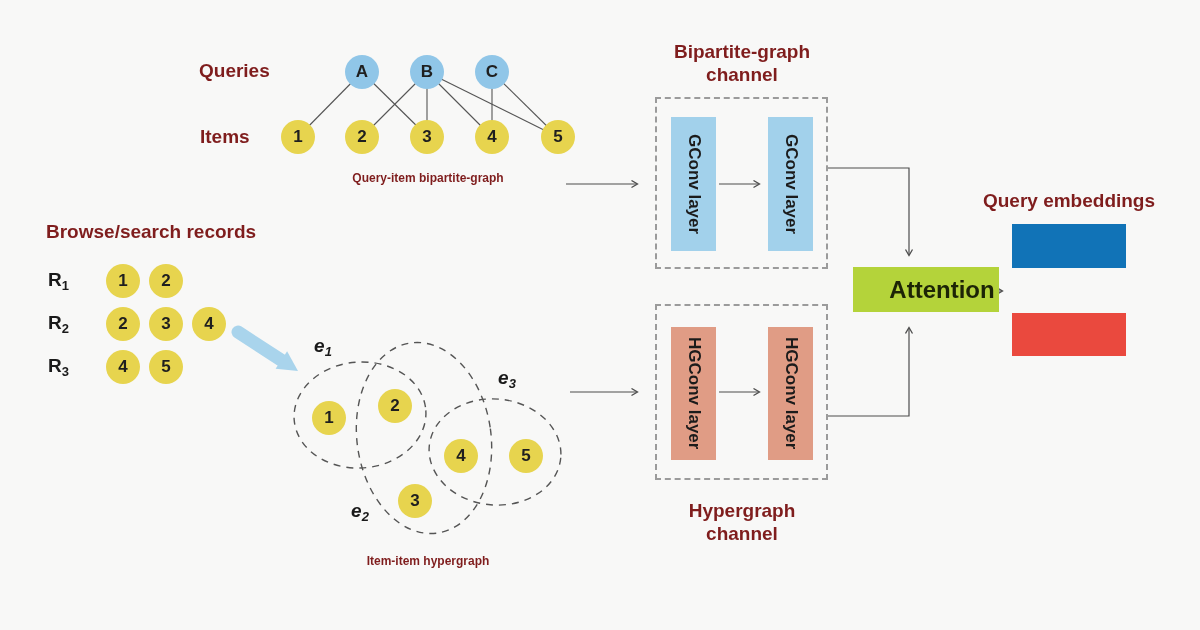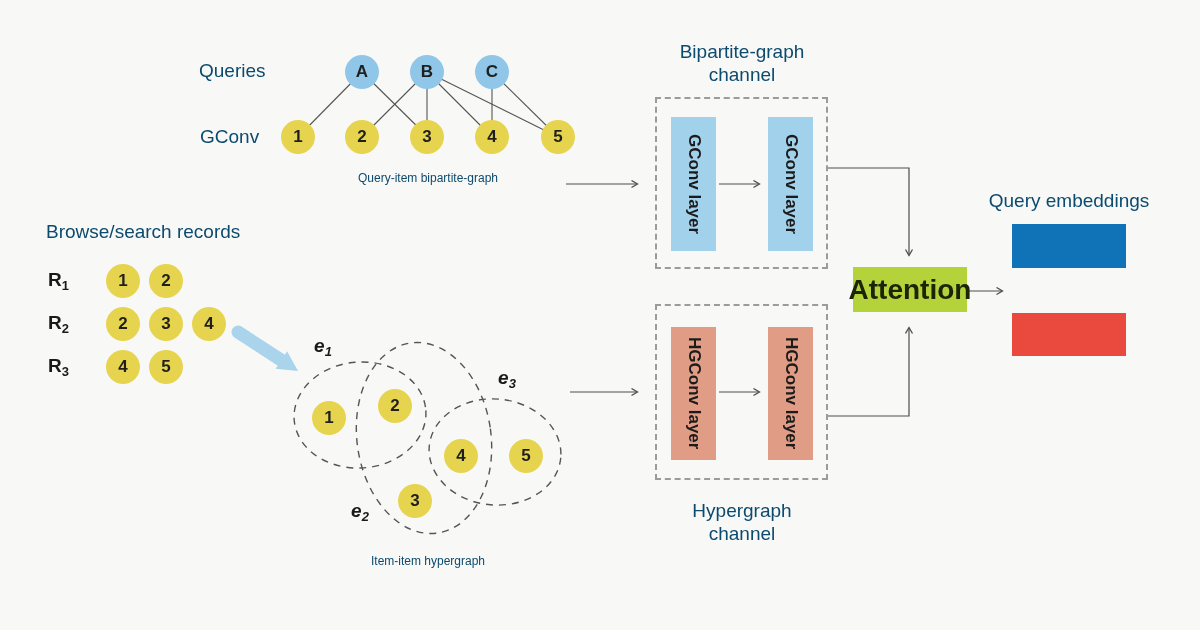--- a/index.html
+++ b/index.html
@@ -4,36 +4,36 @@
 <style>
   html,body{margin:0;padding:0;}
   body{font-family:"Liberation Sans", sans-serif;}
   .canvas{position:relative;width:1200px;height:630px;background:#F8F8F7;overflow:hidden;}
   svg.overlay{position:absolute;left:0;top:0;z-index:1;}
   .node{position:absolute;z-index:2;width:34px;height:34px;border-radius:50%;
         display:flex;align-items:center;justify-content:center;
         font-weight:bold;font-size:17px;color:#1f1f1f;transform:translate(-50%,-50%);}
   .node.blue{background:#90C6E8;}
   .node.yellow{background:#E7D44E;}
-  .lbl{position:absolute;z-index:2;font-weight:normal;color:#0c4a6e;white-space:nowrap;}
+  .lbl{position:absolute;z-index:2;font-weight:bold;color:#7f1d1d;white-space:nowrap;}
   .lbl.size19{font-size:19px;}
   .lbl.size20{font-size:12px;}
   .centerx{transform:translateX(-50%);}
   .rowlbl{position:absolute;z-index:2;font-weight:bold;font-size:19px;color:#1a1a1a;transform:translate(0,-50%);text-align:right;}
   .rowlbl sub{font-size:13px;}
   .elabel{position:absolute;z-index:2;font-weight:bold;font-style:italic;font-size:19px;color:#1a1a1a;transform:translate(-50%,-50%);}
   .elabel sub{font-size:13px;}
   .channel-box{position:absolute;z-index:2;border:2px dashed #9B9B9B;background:transparent;}
   .layer{position:absolute;z-index:3;display:flex;align-items:center;justify-content:center;
          writing-mode:vertical-rl;text-orientation:mixed;
          font-weight:bold;font-size:17px;color:#1b1b1b;}
   .layer.gconv{background:#A2D1EB;}
   .layer.hgconv{background:#E09C85;}
   .attention{position:absolute;z-index:3;background:#B4D33A;display:flex;align-items:center;justify-content:center;
-             font-weight:bold;font-size:28px;color:#1c2406;}
+             font-weight:bold;font-size:24px;color:#1c2406;padding-left:32px;}
   .embed{position:absolute;z-index:3;}
   .embed.blue{background:#1173B7;}
   .embed.red{background:#EA493E;}
 </style>
 </head>
 <body>
 
 <div class="canvas">
 
   <svg class="overlay" width="1200" height="630" viewBox="0 0 1200 630">
@@ -70,21 +70,21 @@
       <line x1="969" y1="291" x2="1002" y2="291" marker-end="url(#arr)"></line>
     </g>
 
     <g>
       <path d="M238,332 L281,360" stroke="#A9D4EC" stroke-width="13" stroke-linecap="round" fill="none"></path>
       <polygon points="275.6,368.8 287.1,351.2 298,371" fill="#A9D4EC"></polygon>
     </g>
   </svg>
 
   <div class="lbl size19" style="left:199px;top:60px">Queries</div>
-  <div class="lbl size19" style="left:200px;top:126px">GConv</div>
+  <div class="lbl size19" style="left:200px;top:126px">Items</div>
 
   <div class="node blue" style="left:362px;top:72px">A</div>
   <div class="node blue" style="left:427px;top:72px">B</div>
   <div class="node blue" style="left:492px;top:72px">C</div>
 
   <div class="node yellow" style="left:298px;top:137px">1</div>
   <div class="node yellow" style="left:362px;top:137px">2</div>
   <div class="node yellow" style="left:427px;top:137px">3</div>
   <div class="node yellow" style="left:492px;top:137px">4</div>
   <div class="node yellow" style="left:558px;top:137px">5</div>

